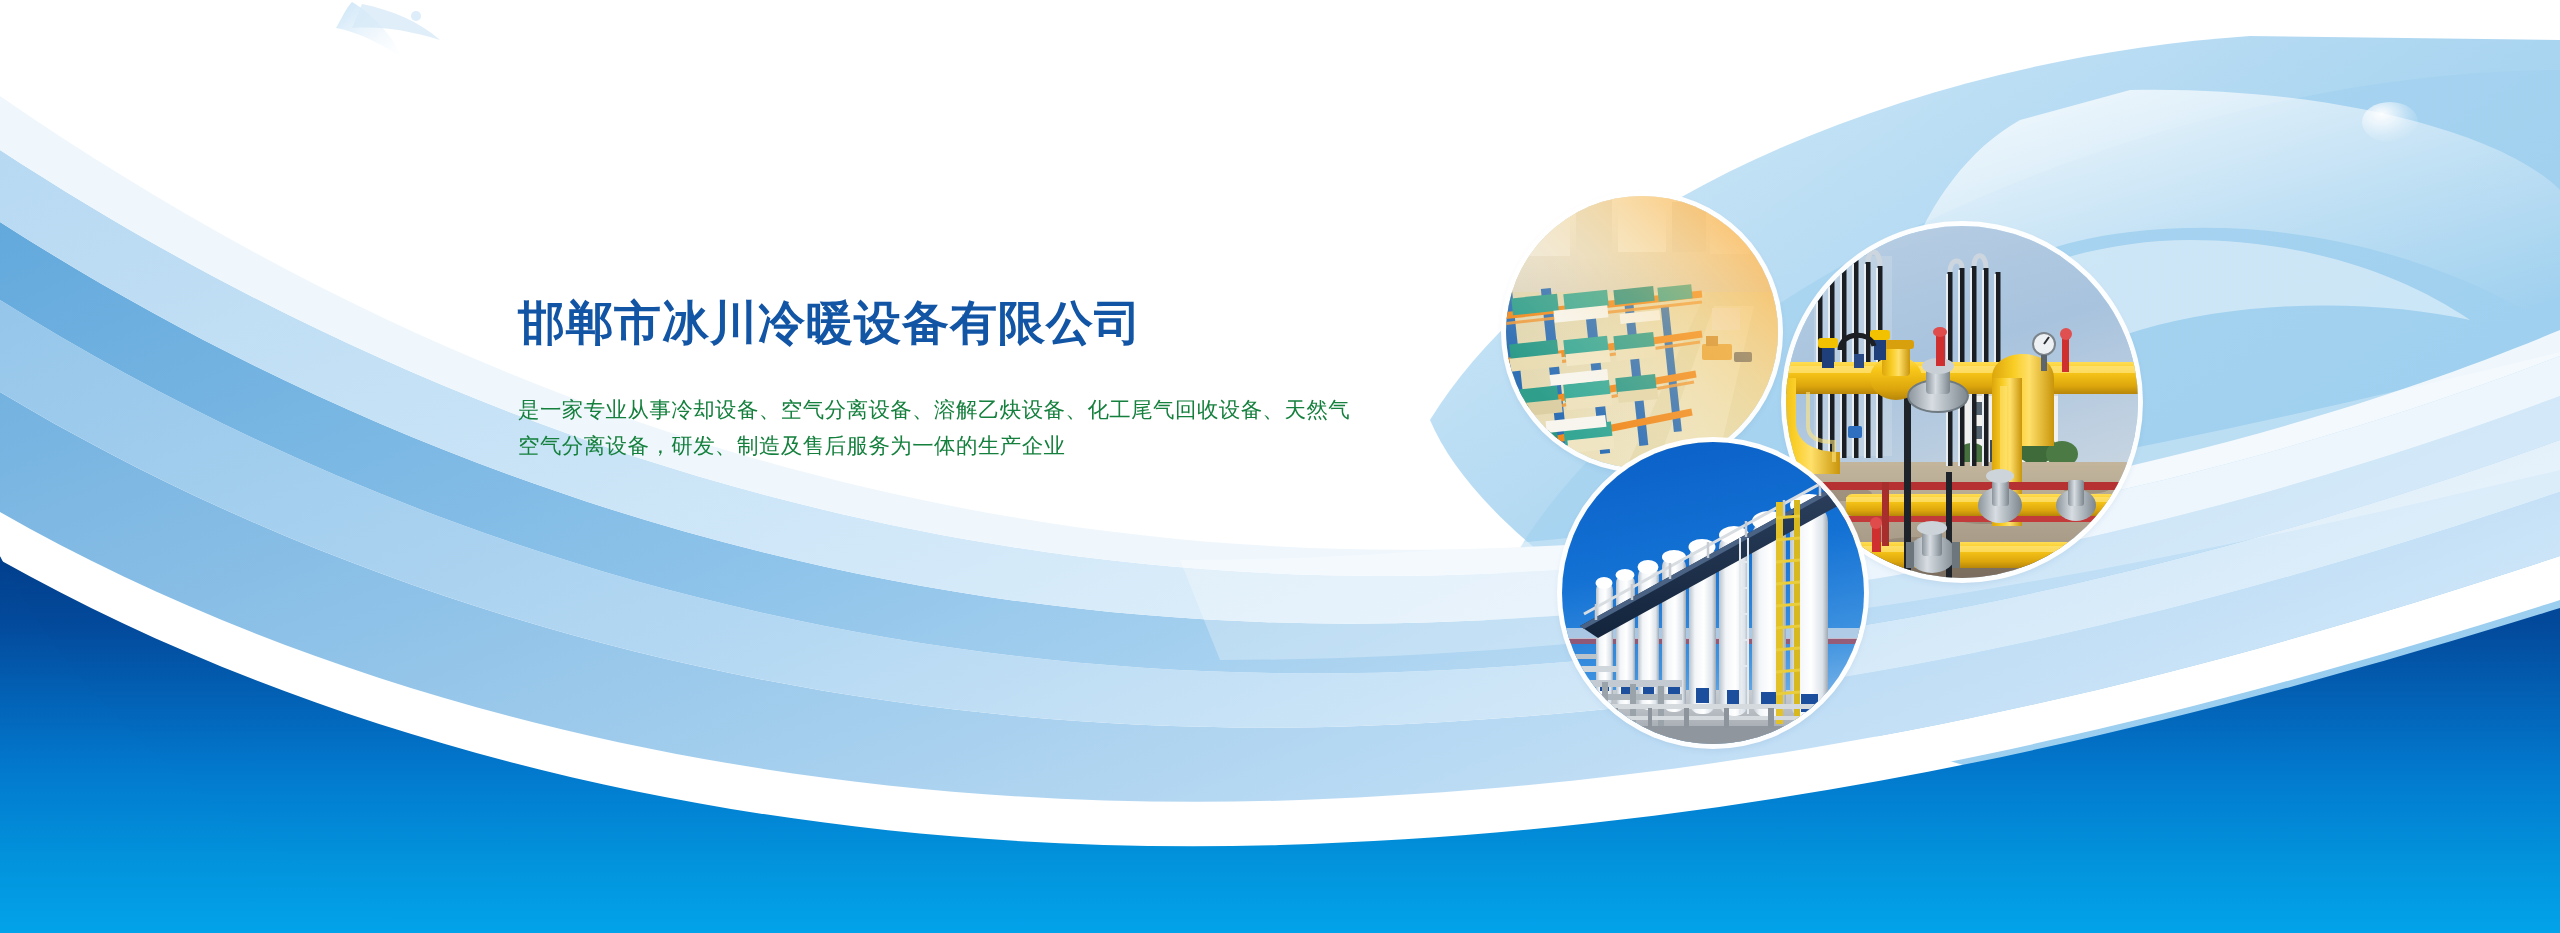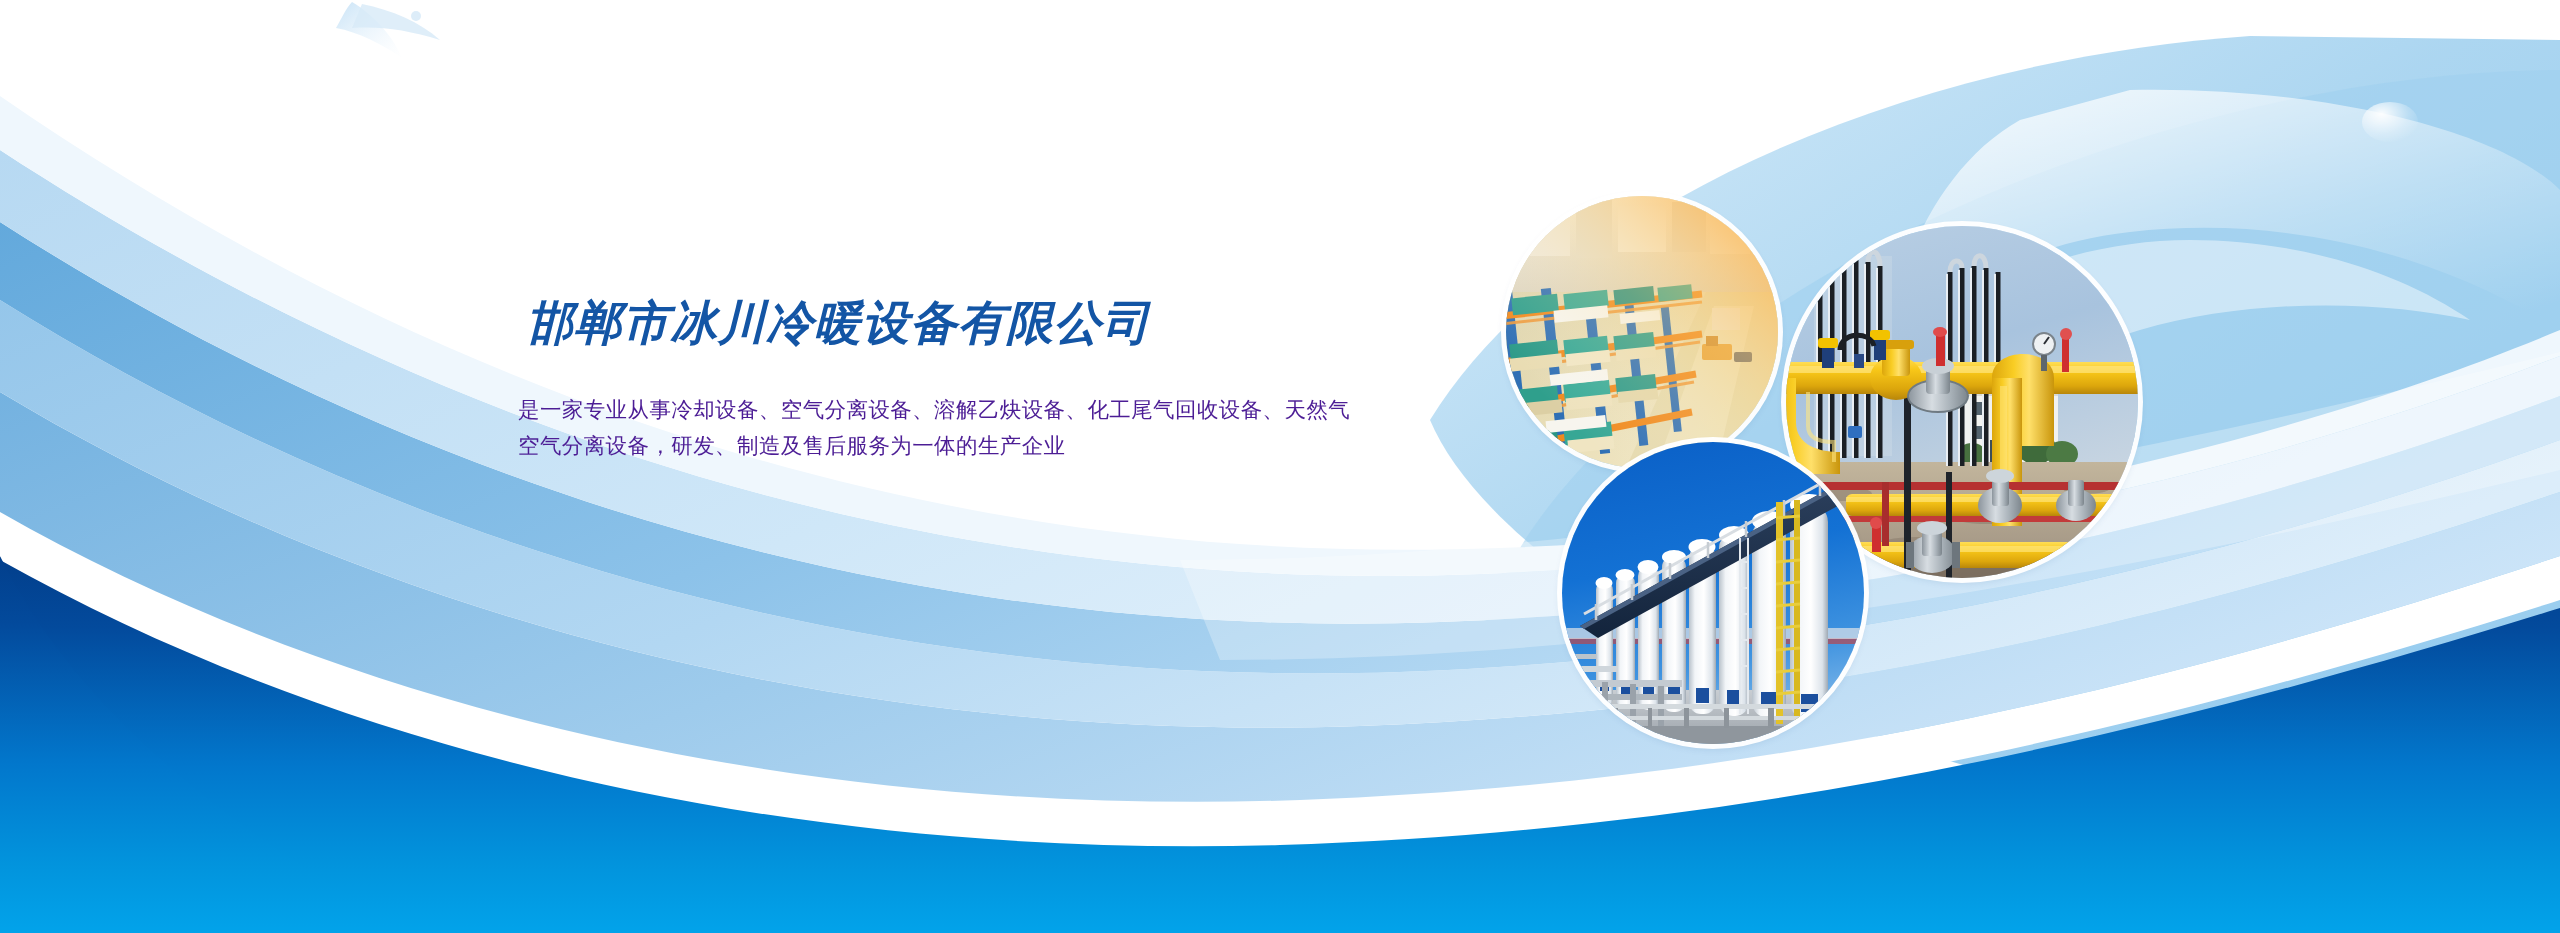--- a/index.html
+++ b/index.html
@@ -18,26 +18,24 @@
 
   
   #text-block {
     position:absolute;
     left:518px; top:296px;
     width:1100px;
   }
   #company-title {
     font-size:47px;
     font-weight:bold;
-    font-style:italic;
     letter-spacing:1px;
     line-height:1.15;
     white-space:nowrap;
     text-shadow:0 1px 1px rgba(255,255,255,.55);
-    margin-left:8px;
   }
   #company-desc {
     margin-top:42px;
     font-size:21.5px;
     font-weight:500;
     line-height:36px;
     letter-spacing:.4px;
     width:985px;
   }
   #company-desc .desc-line { display:block; white-space:nowrap; }
@@ -170,21 +168,21 @@
 
     <path d="M352,2 C372,14 392,34 402,58
              C382,44 358,32 336,28 C342,18 346,8 352,2 Z" fill="url(#gWisp)"></path>
     <path d="M362,4 C392,10 420,22 440,40
              C408,30 380,26 352,28 Z" fill="#d7eaf8" opacity="0.8"></path>
     <circle cx="416" cy="16" r="5" fill="#cfe5f6" opacity="0.7"></circle>
   </svg>
 
   <div id="text-block">
     <div id="company-title" style="color:#1355a5">邯郸市冰川冷暖设备有限公司</div>
-    <div id="company-desc" style="color:#4c1d95">
+    <div id="company-desc" style="color:#15803d">
       <span class="desc-line">是一家专业从事冷却设备、空气分离设备、溶解乙炔设备、化工尾气回收设备、天然气</span>
       <span class="desc-line">空气分离设备，研发、制造及售后服务为一体的生产企业</span>
     </div>
   </div>
 
   <div class="photo-circle" id="circle-warehouse">
     <svg width="272" height="272" viewBox="0 0 272 272" xmlns="http://www.w3.org/2000/svg">
       <defs>
         <linearGradient id="whFloor" x1="0" y1="0" x2="1" y2="1">
           <stop offset="0" stop-color="#d8cfa9"></stop>

